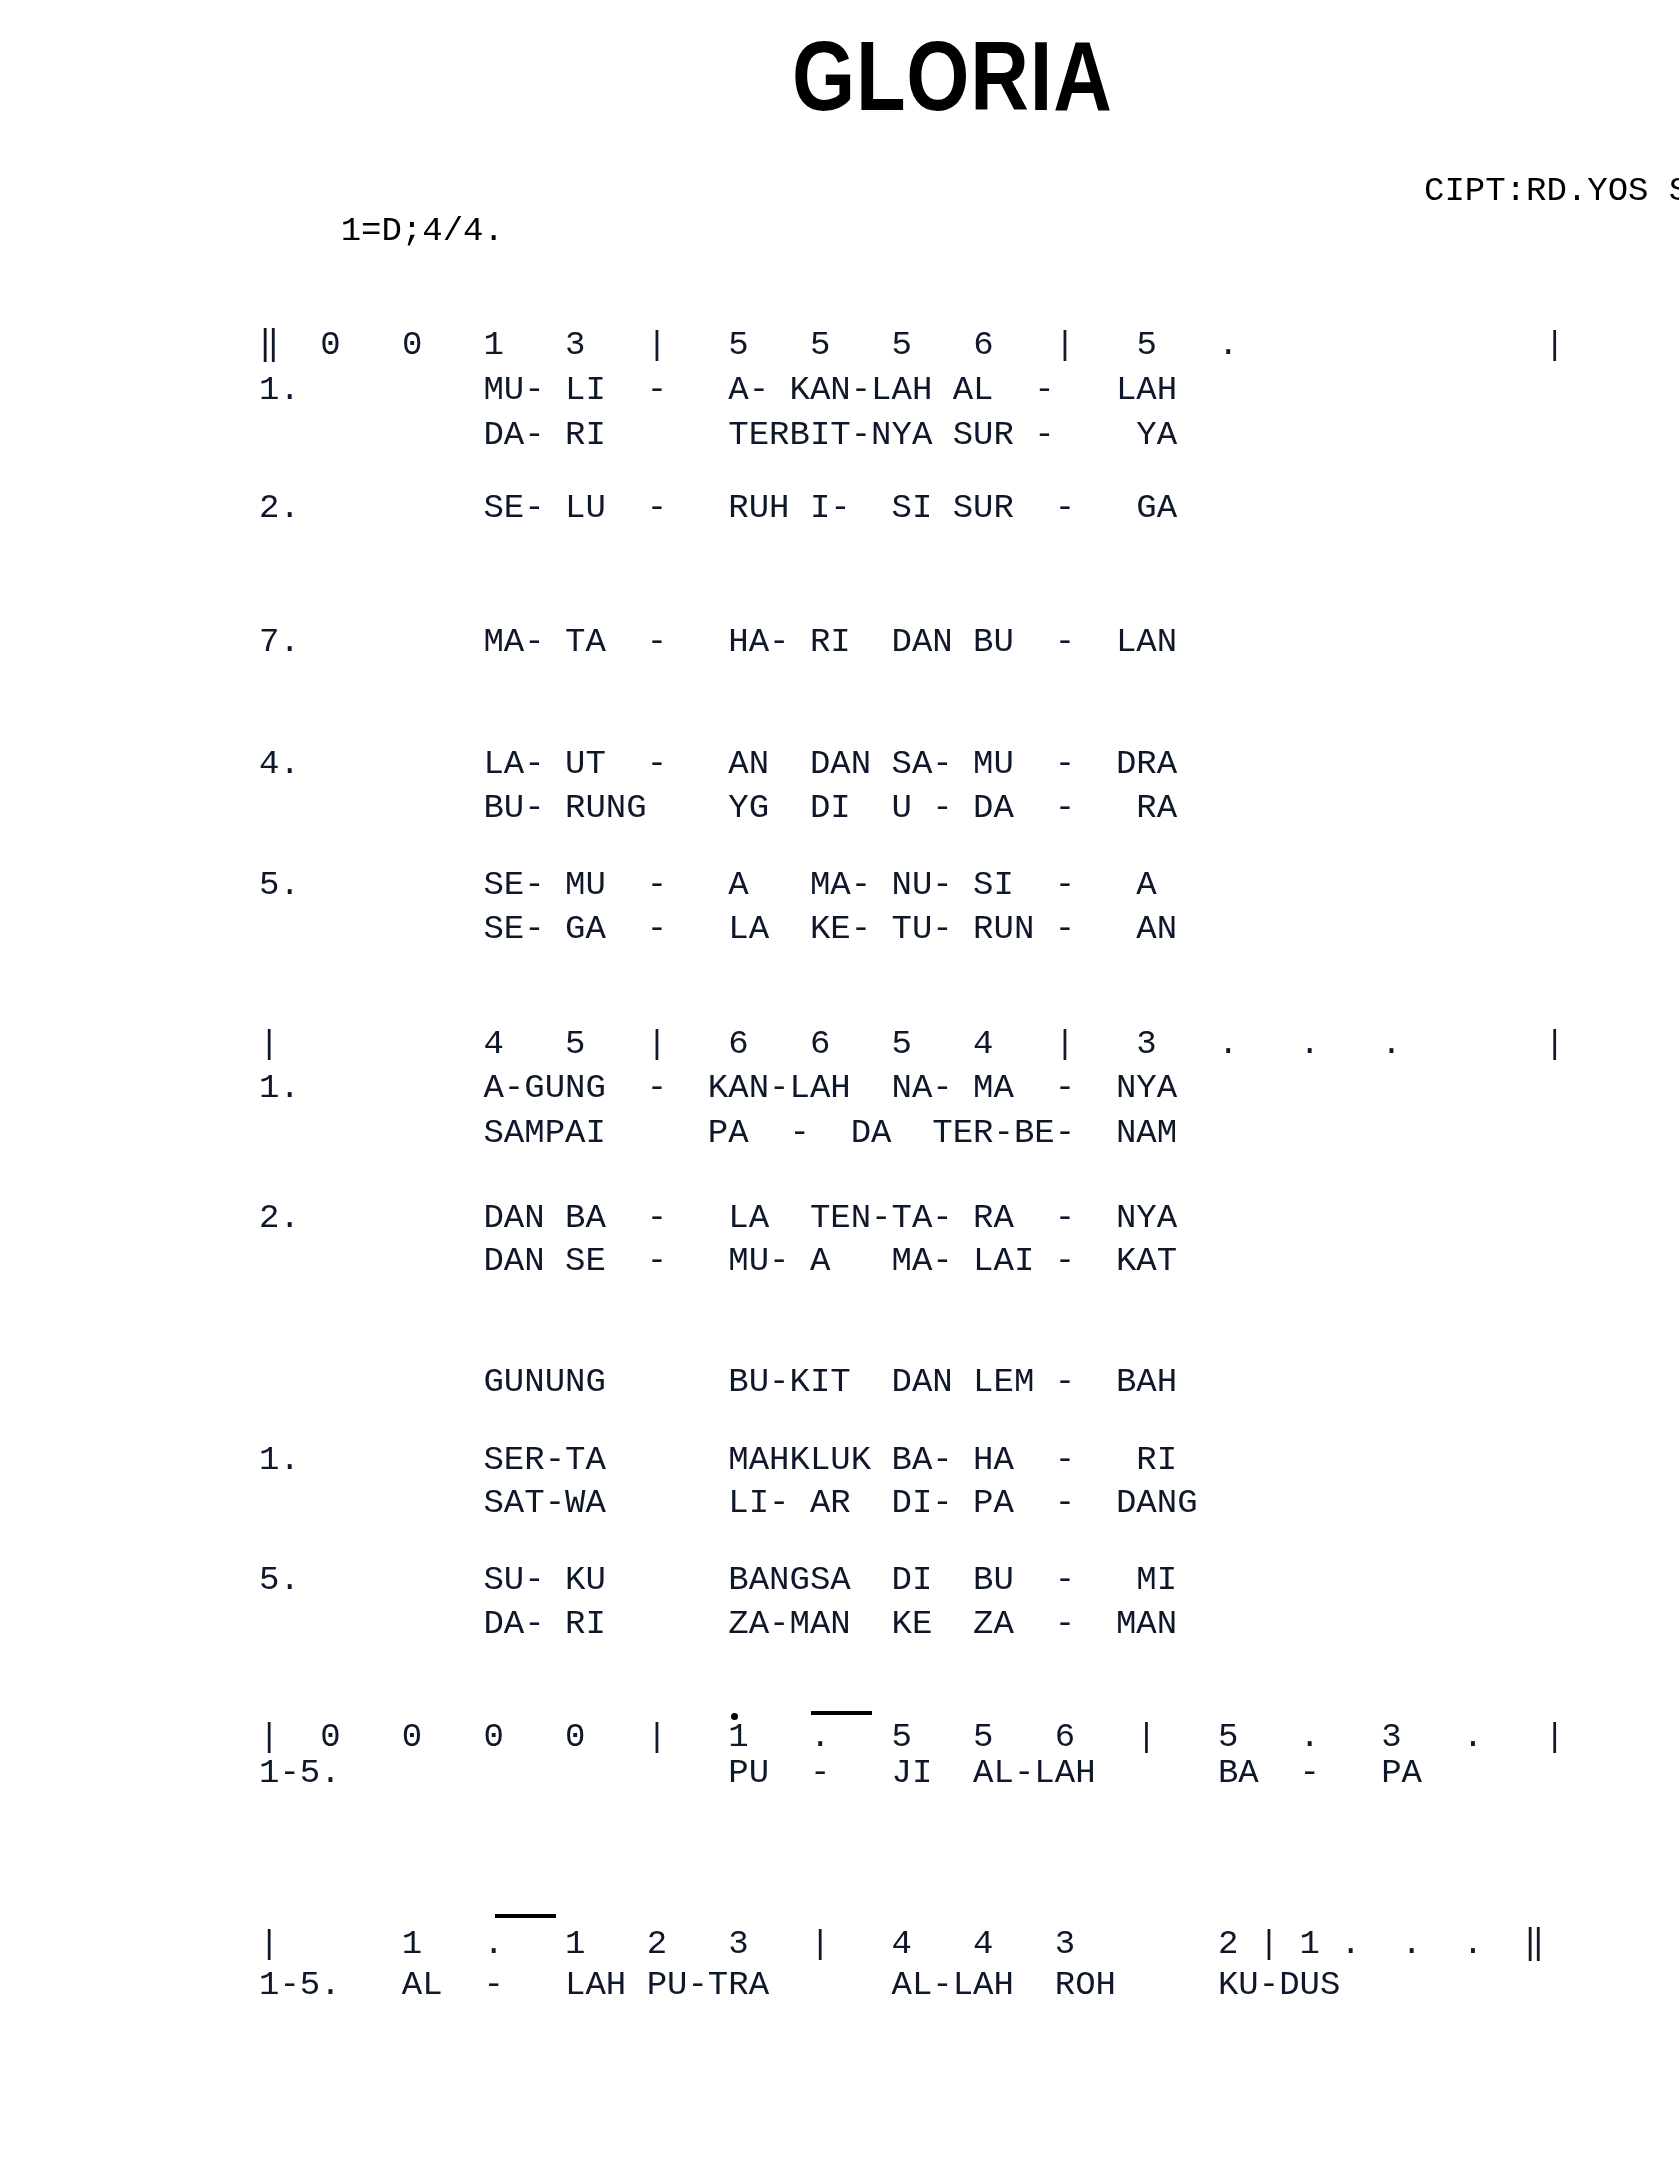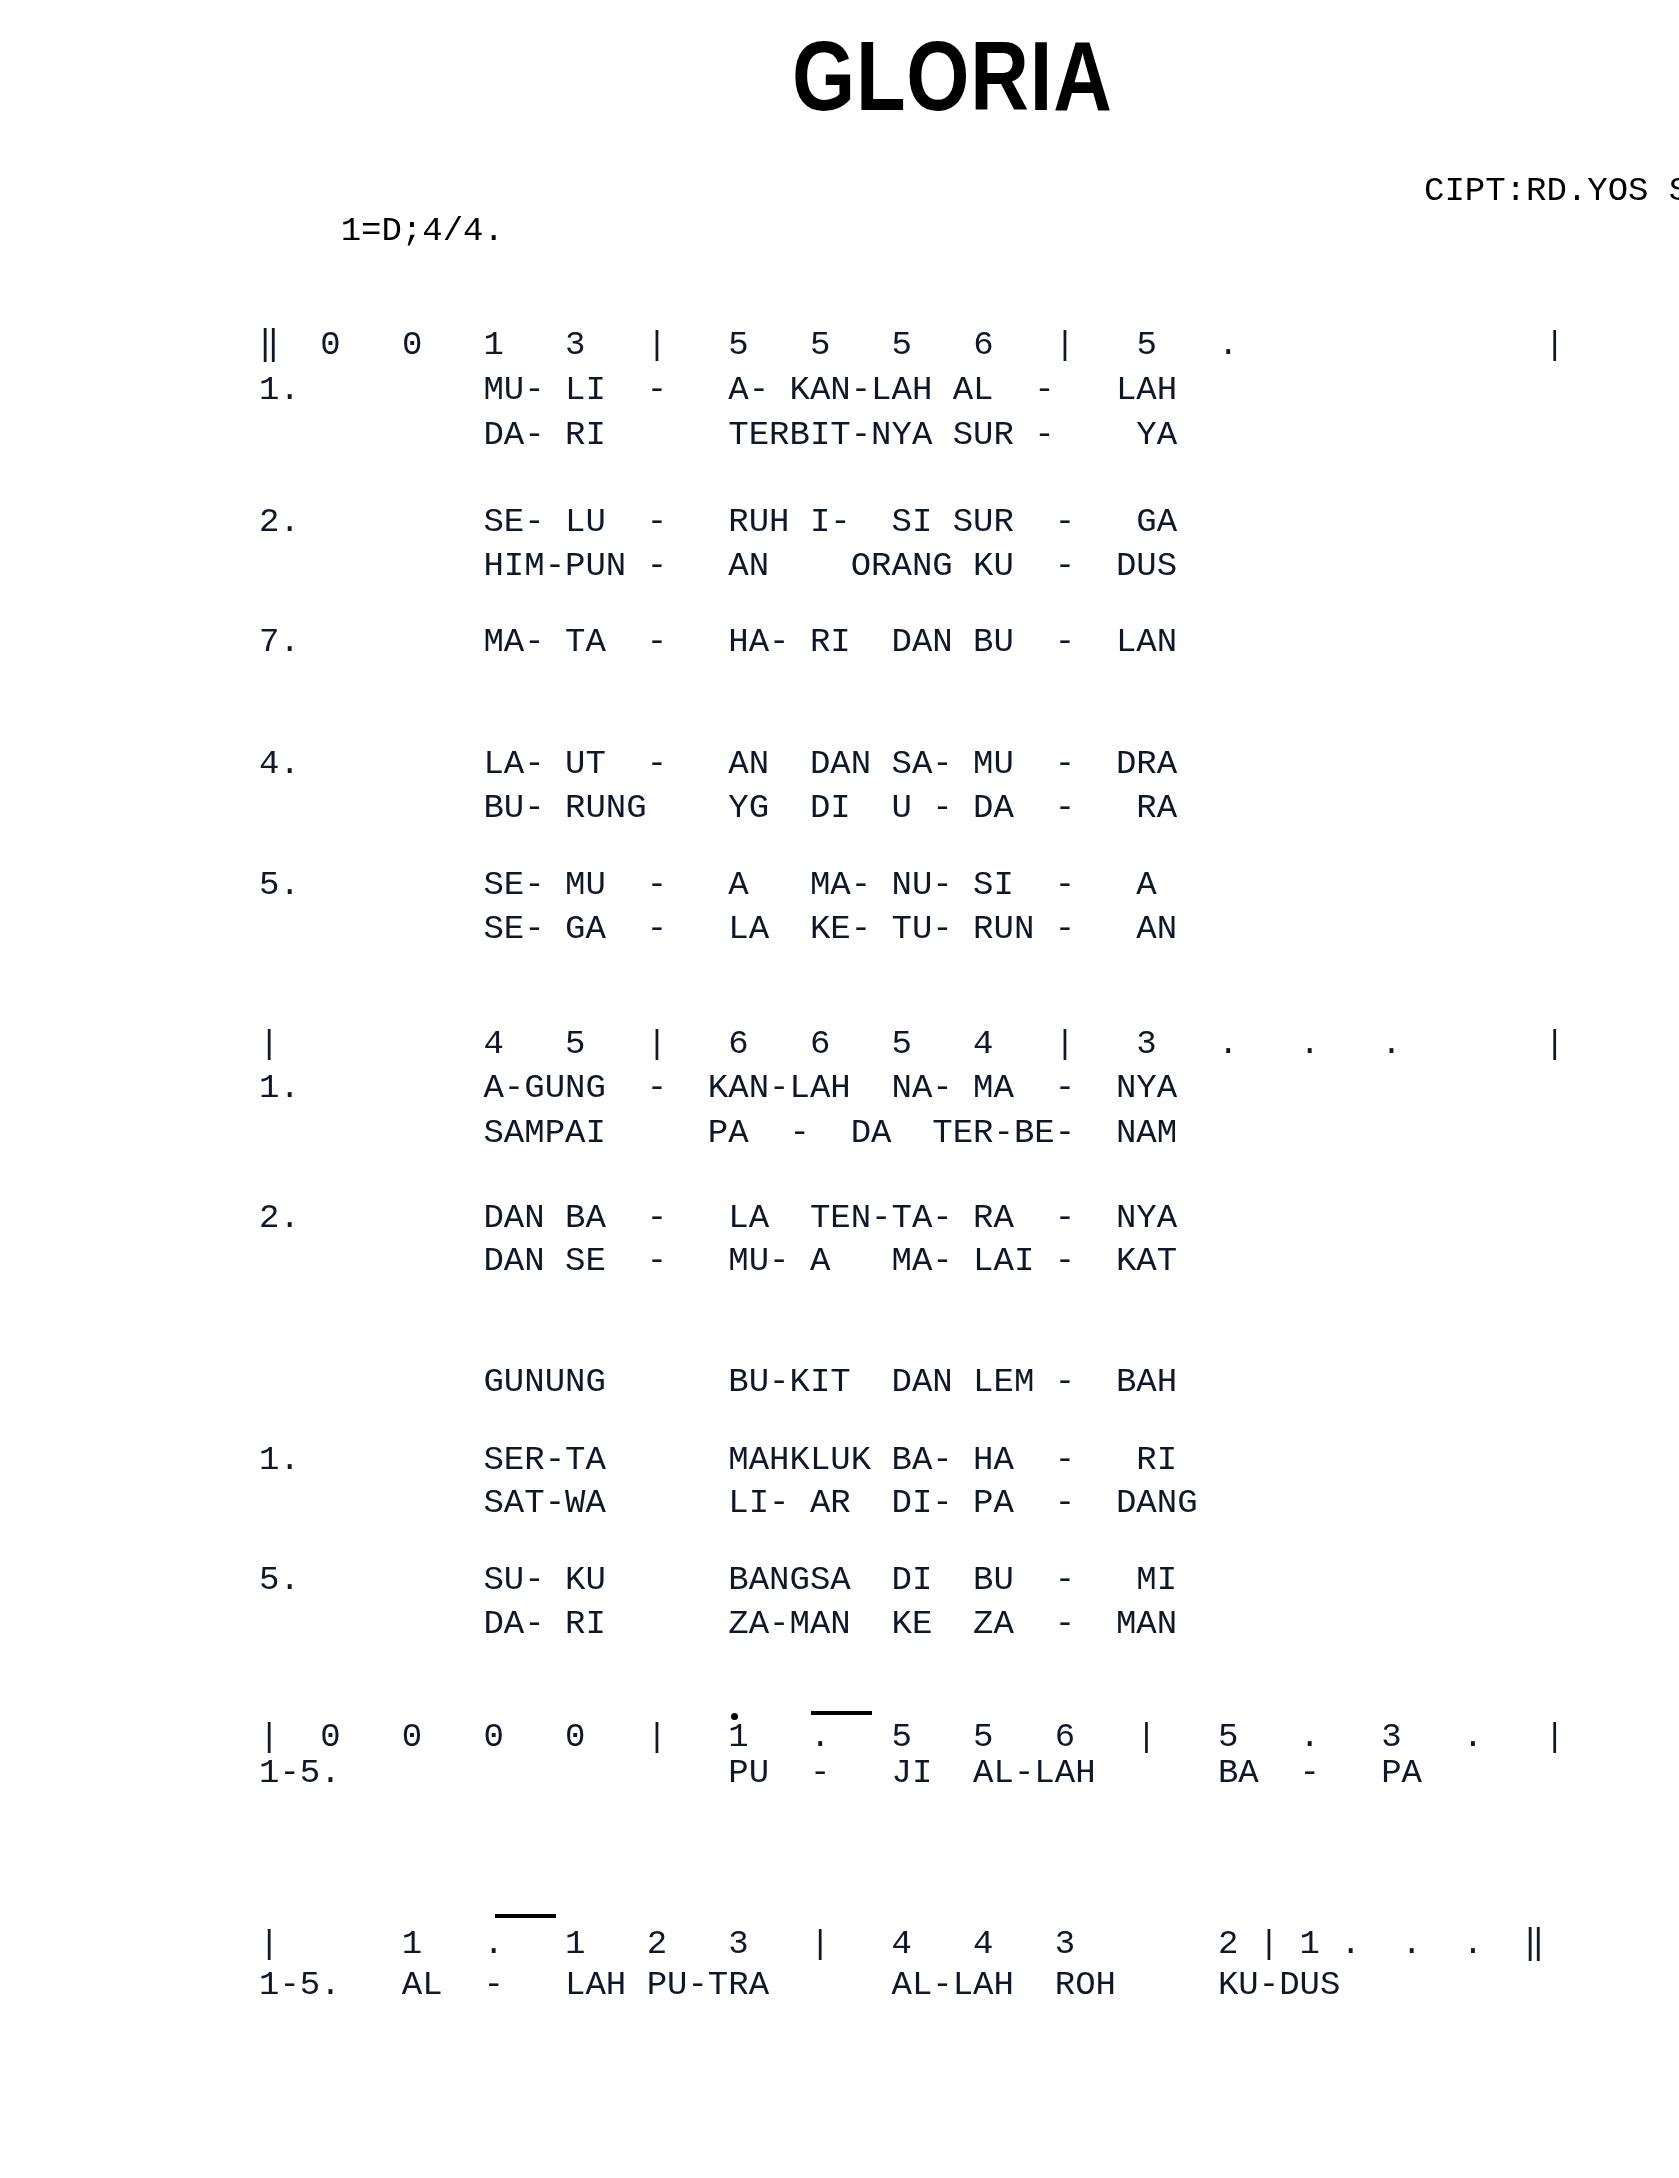--- a/index.html
+++ b/index.html
@@ -38,22 +38,21 @@
   <div class="title">GLORIA</div>
 
   <div class="headrow">
     <span class="key">1=D;4/4.</span>
     <span class="composer">CIPT:RD.YOS SOMAR.</span>
   </div>
 
   <div class="line" style="top:325px">‖  0   0   1   3   |   5   5   5   6   |   5   .               |</div>
   <div class="line" style="top:370px">1.         MU- LI  -   A- KAN-LAH AL  -   LAH</div>
   <div class="line" style="top:415px">           DA- RI      TERBIT-NYA SUR -    YA</div>
-  <div class="line" style="top:502px">2.         SE- LU  -   RUH I-  SI SUR  -   GA</div>
-  <div class="line" style="top:546px">           HIM-PUN -   AN    ORANG KU  -  DUS</div>
+  <div class="line" style="top:488px">2.         SE- LU  -   RUH I-  SI SUR  -   GA</div>
   <div class="line" style="top:622px">7.         MA- TA  -   HA- RI  DAN BU  -  LAN</div>
   <div class="line" style="top:744px">4.         LA- UT  -   AN  DAN SA- MU  -  DRA</div>
   <div class="line" style="top:788px">           BU- RUNG    YG  DI  U - DA  -   RA</div>
   <div class="line" style="top:865px">5.         SE- MU  -   A   MA- NU- SI  -   A</div>
   <div class="line" style="top:909px">           SE- GA  -   LA  KE- TU- RUN -   AN</div>
 
   <div class="line" style="top:1024px">|          4   5   |   6   6   5   4   |   3   .   .   .       |</div>
   <div class="line" style="top:1068px">1.         A-GUNG  -  KAN-LAH  NA- MA  -  NYA</div>
   <div class="line" style="top:1113px">           SAMPAI     PA  -  DA  TER-BE-  NAM</div>
   <div class="line" style="top:1198px">2.         DAN BA  -   LA  TEN-TA- RA  -  NYA</div>

